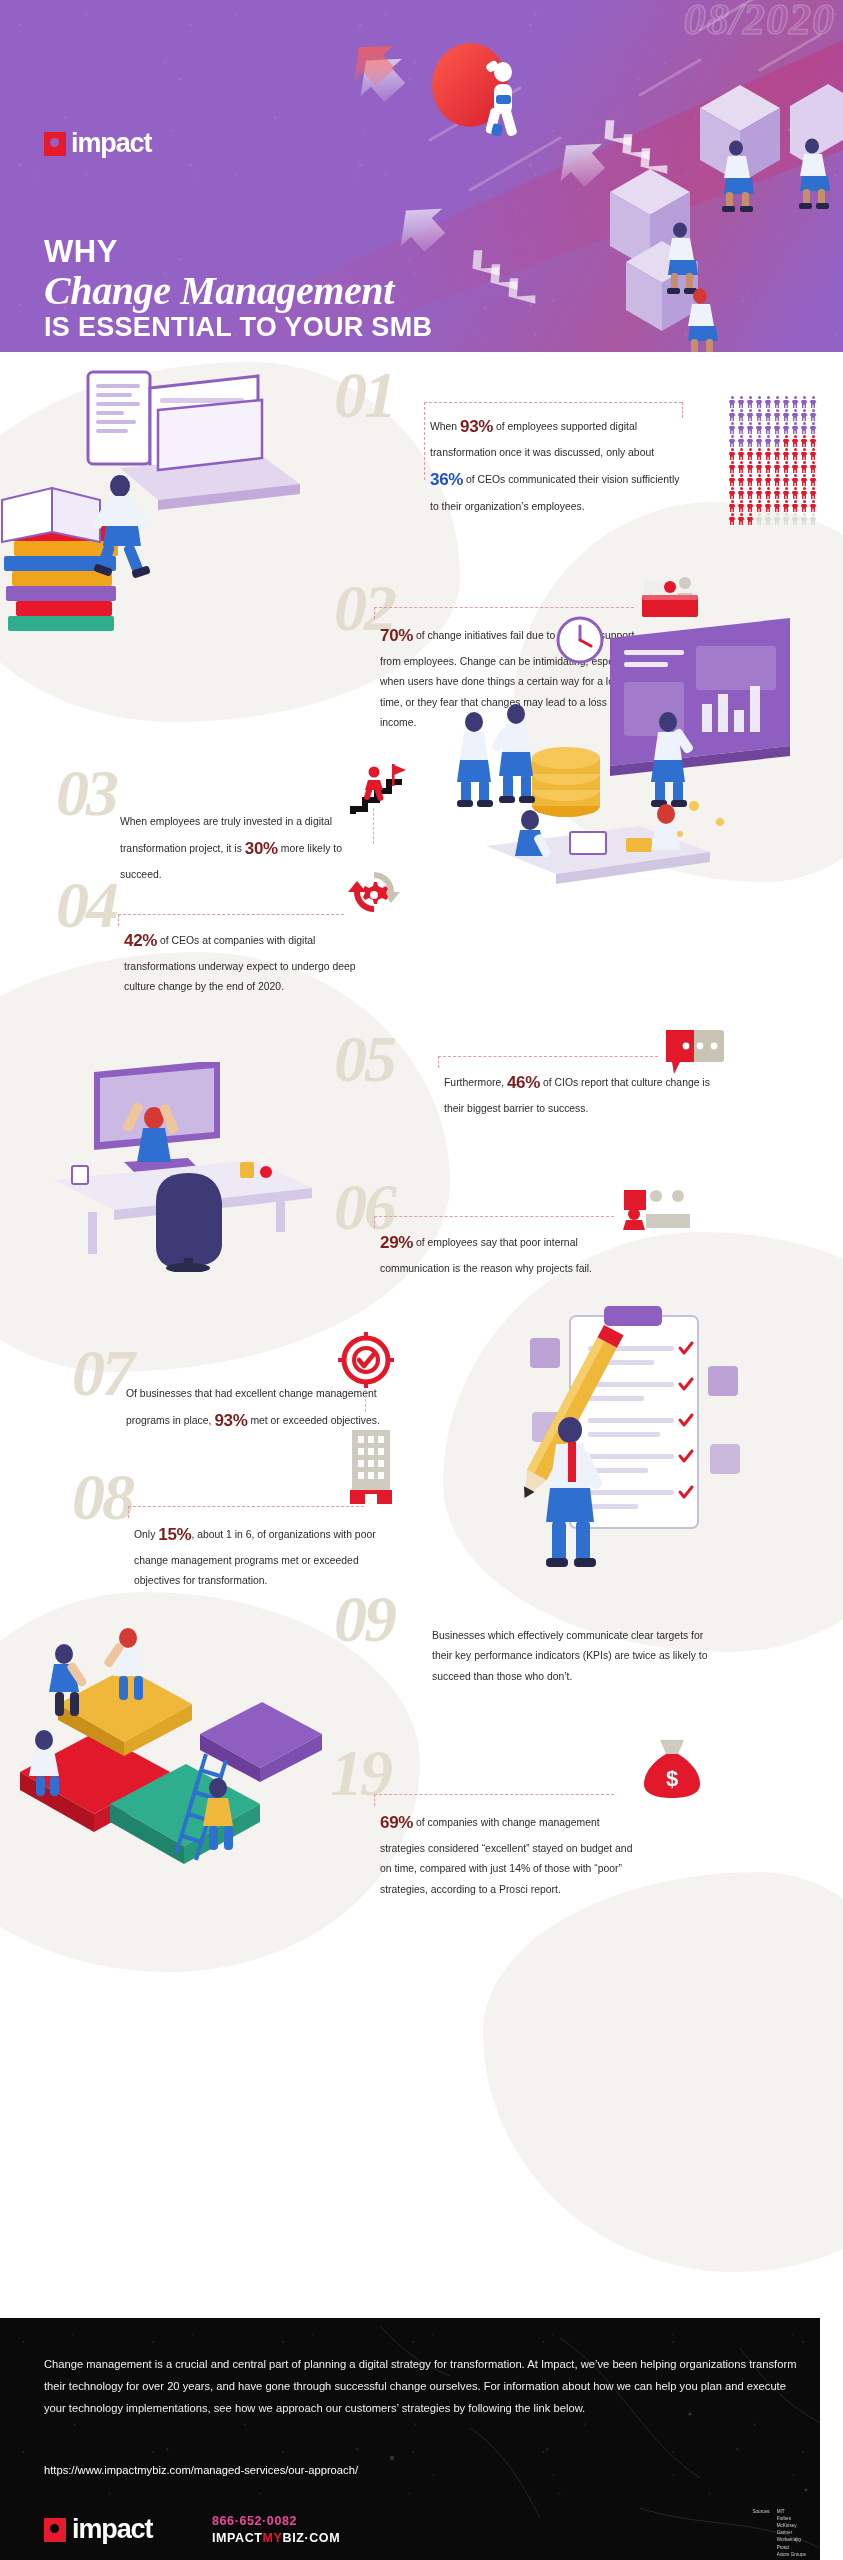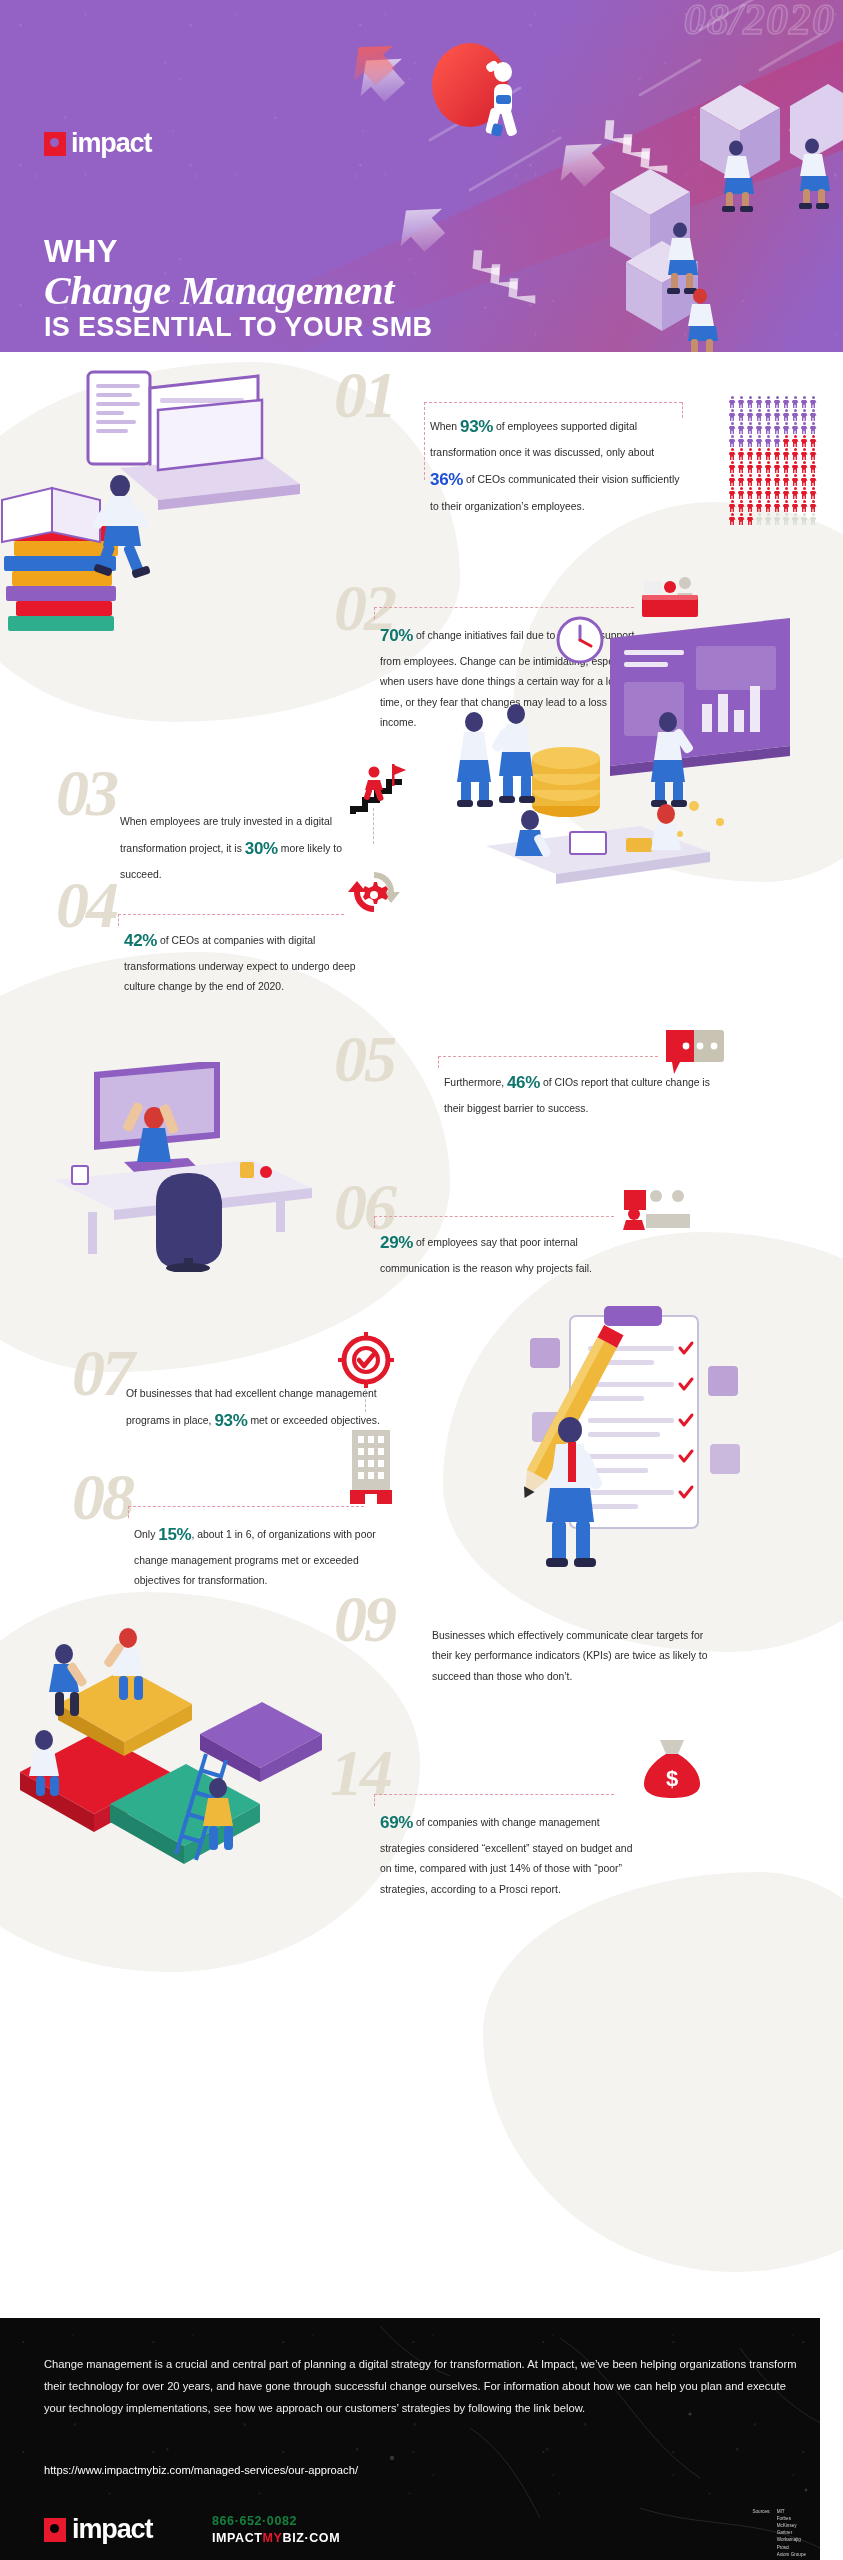--- a/index.html
+++ b/index.html
@@ -126,21 +126,21 @@
     color: #e2ddcf;
     line-height: 1;
     letter-spacing: -3px;
     user-select: none;
   }
   .stat .copy {
     font-size: 10.4px;
     line-height: 1.95;
     color: #2b2b2b;
   }
-  .pct { font-weight: bold; font-size: 17px; color: #0f766e; letter-spacing: -.3px; vertical-align: -2px; }
+  .pct { font-weight: bold; font-size: 17px; color: #7f1d1d; letter-spacing: -.3px; vertical-align: -2px; }
   .pct.purple { color: #1d4ed8; }
 
   .dashline {
     position: absolute;
     border-top: 1.2px dashed #e39aa4;
     height: 1px;
   }
   .dashtick {
     position: absolute;
     border-left: 1.2px dashed #e39aa4;
@@ -214,21 +214,21 @@
     text-align: right;
   }
   .footer-logo {
     position: absolute; left: 44px; top: 196px;
     display: flex; align-items: center; gap: 6px;
   }
   .footer-contact {
     position: absolute; left: 212px; top: 195px;
     line-height: 1.32;
   }
-  .fc-phone { font-size: 12.5px; font-weight: bold; color: #15803d; letter-spacing: .6px; }
+  .fc-phone { font-size: 12.5px; font-weight: bold; color: #ec4899; letter-spacing: .6px; }
   .fc-site  { font-size: 12.5px; font-weight: bold; color: #ffffff; letter-spacing: .6px; }
   .fc-site .hl { color: #e8192c; }
   .sources {
     position: absolute;
     right: 14px; top: 190px;
     display: flex; gap: 6px;
     color: #cfcfcf;
     font-size: 4.6px;
     line-height: 1.55;
   }
@@ -1177,21 +1177,21 @@
       <rect x="50" y="184" width="9" height="20" rx="4" fill="#2f6fd0"></rect>
     </g>
   </svg>
 
   <div class="stat" style="left:352px; top:1236px; width:470px;">
     <div class="bignum" style="left:-18px; top:-2px;text-align:right;">09</div>
     <div class="copy" style="position:absolute; left:80px; top:38px; width:280px;"><span>Businesses which effectively communicate clear targets for their key performance indicators (KPIs) are twice as likely to succeed than those who don’t.</span></div>
   </div>
 
   <div class="stat" style="left:352px; top:1384px; width:470px;">
-    <div class="bignum" style="left:-22px; top:4px;">14</div>
+    <div class="bignum" style="left:-22px; top:4px;">19</div>
     <div class="dashline" style="left:22px; top:58px; width:240px;"></div>
     <div class="dashtick" style="left:22px; top:58px; height:12px;"></div>
     <div class="copy" style="position:absolute; left:28px; top:70px; width:258px;"><span class="pct">69%</span><span> of companies with change management strategies considered “excellent” stayed on budget and on time, compared with just 14% of those with “poor” strategies, according to a Prosci report.</span></div>
     <svg style="position:absolute; left:290px; top:2px;" width="60" height="62" viewBox="0 0 60 62">
       <path d="M18,2 l24,0 l-6,14 l-12,0 z" fill="#cfcbc1"></path>
       <path d="M24,16 l12,0 c14,8 22,20 22,30 c0,10 -12,14 -28,14 c-16,0 -28,-4 -28,-14 c0,-10 8,-22 22,-30 z" fill="#e2182b"></path>
       <text x="30" y="48" font-family="Liberation Sans, sans-serif" font-size="22" font-weight="bold" fill="#ffffff" text-anchor="middle">$</text>
     </svg>
   </div>
 </section>

